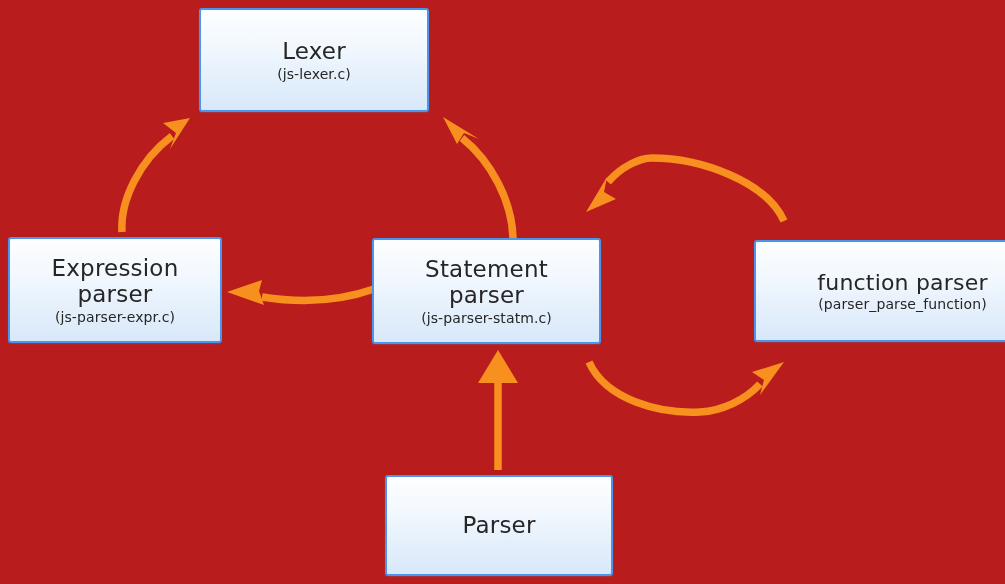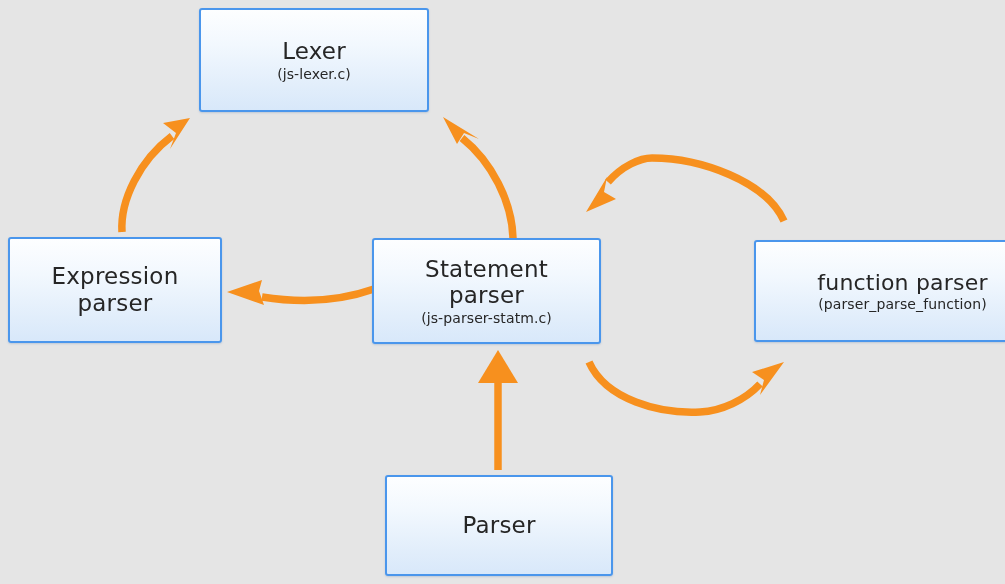--- a/index.html
+++ b/index.html
@@ -5,21 +5,21 @@
 <style>
   html, body {
     margin: 0;
     padding: 0;
     background: #ffffff;
   }
   #canvas {
     position: relative;
     width: 1005px;
     height: 584px;
-    background: #e5e5e5;
+    background: #b91c1c;
     overflow: hidden;
     font-family: "DejaVu Sans", "Liberation Sans", sans-serif;
   }
   .node {
     position: absolute;
     box-sizing: border-box;
     border: 2px solid #4a96ec;
     border-radius: 3px;
     background: linear-gradient(to bottom, #fdfeff 0%, #f2f8fe 35%, #e2eefb 75%, #d8e8fa 100%);
     box-shadow: 0 1px 2px rgba(90,130,180,0.28);
@@ -107,20 +107,21 @@
   </svg>
 
   <div class="node" style="left:199px; top:8px; width:230px; height:104px;">
     <div class="title">Lexer</div>
     <div class="sub">(js-lexer.c)</div>
   </div>
 
   <div class="node" style="left:8px; top:237px; width:214px; height:106px;text-align:center;">
     <div class="title">Expression
 parser</div>
+    <div class="sub">(js-parser-expr.c)</div>
   </div>
 
   <div class="node" style="left:372px; top:238px; width:229px; height:106px;">
     <div class="title">Statement
 parser</div>
     <div class="sub">(js-parser-statm.c)</div>
   </div>
 
   <div class="node tight" style="left:754px; top:240px; width:297px; height:102px;">
     <div class="title">function parser</div>

